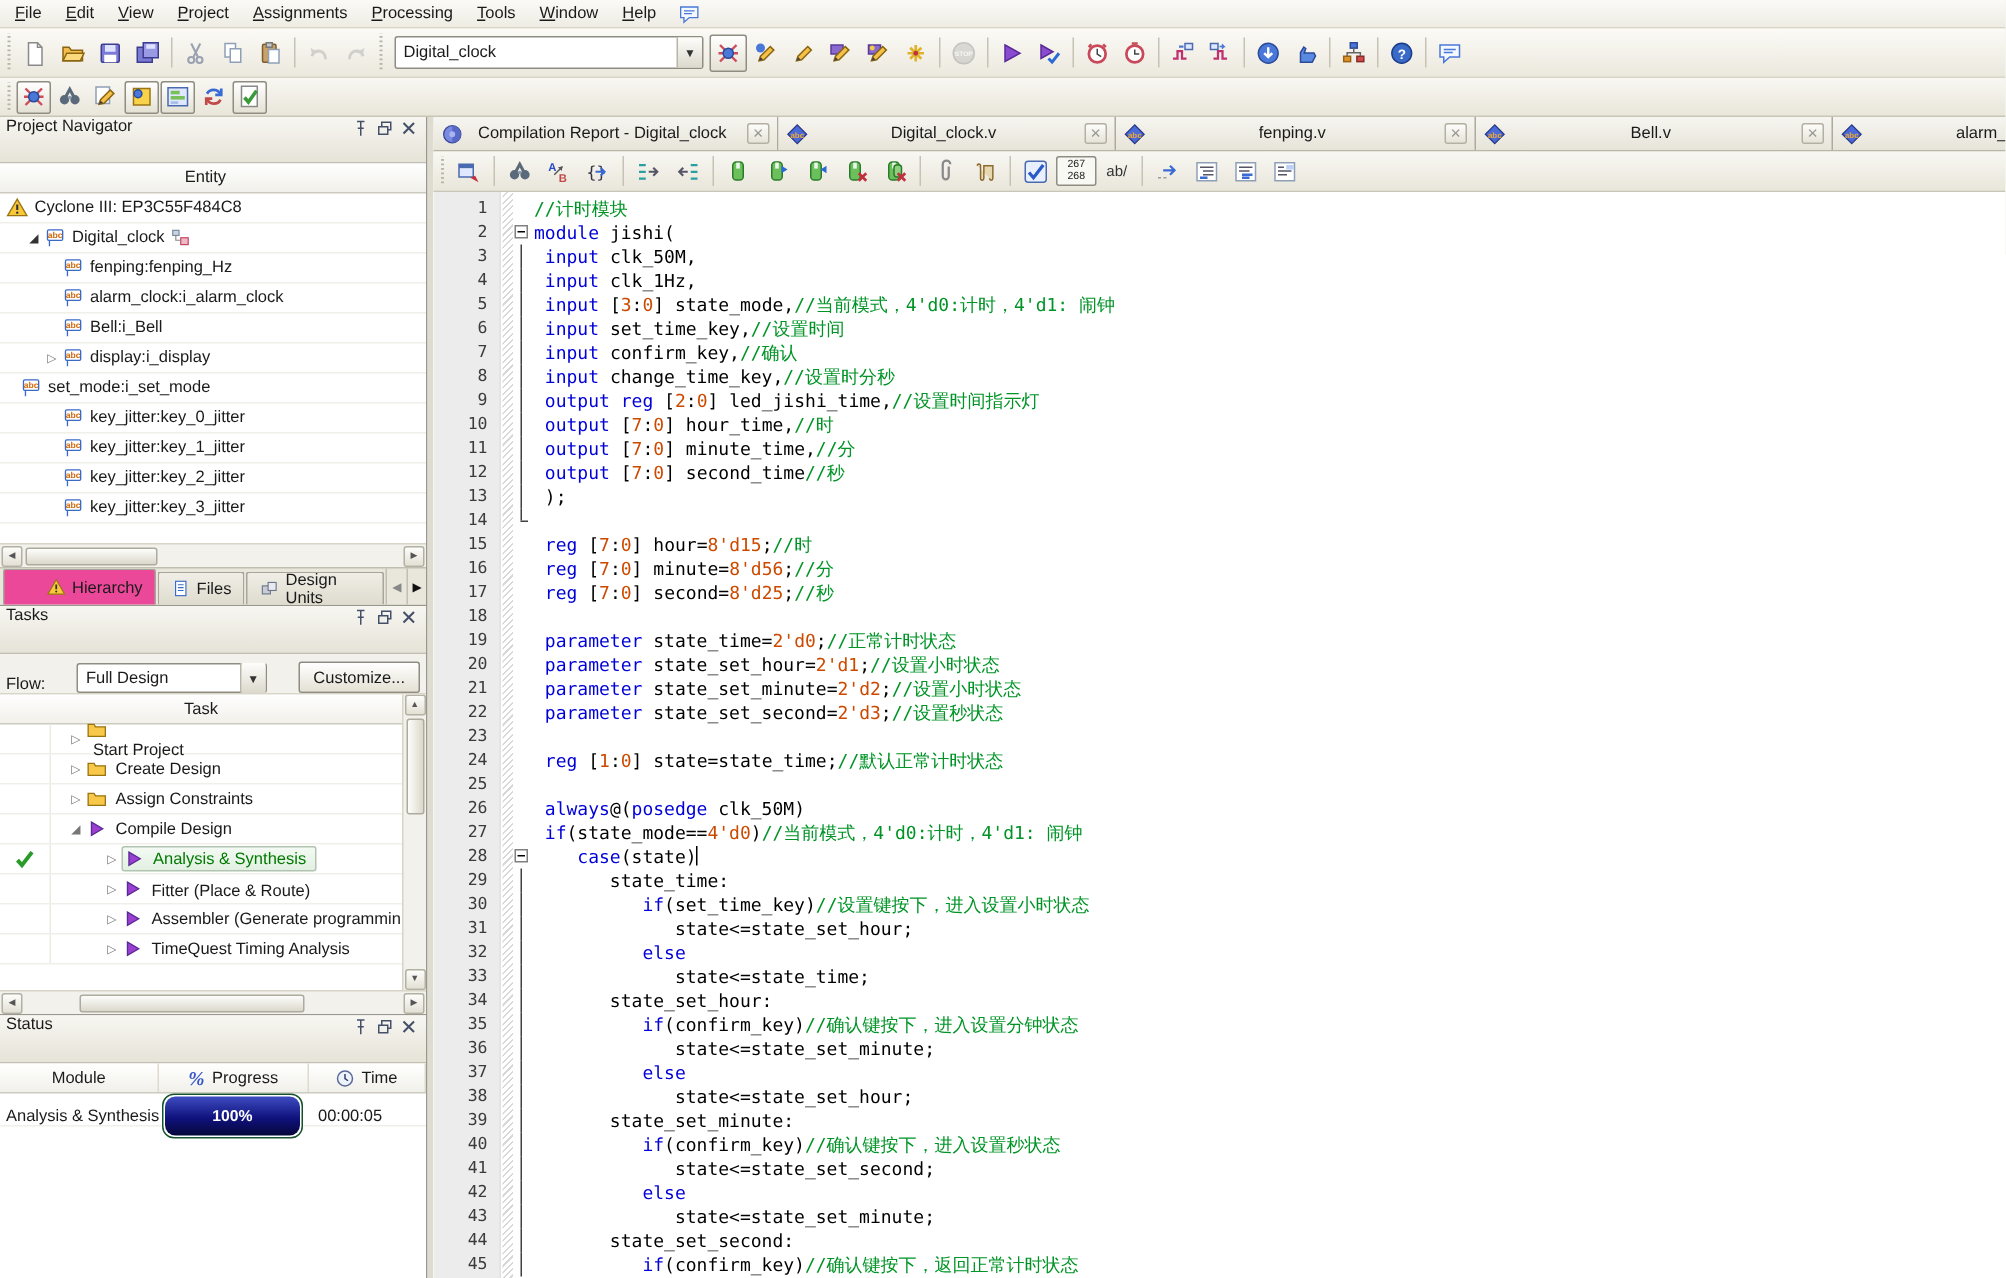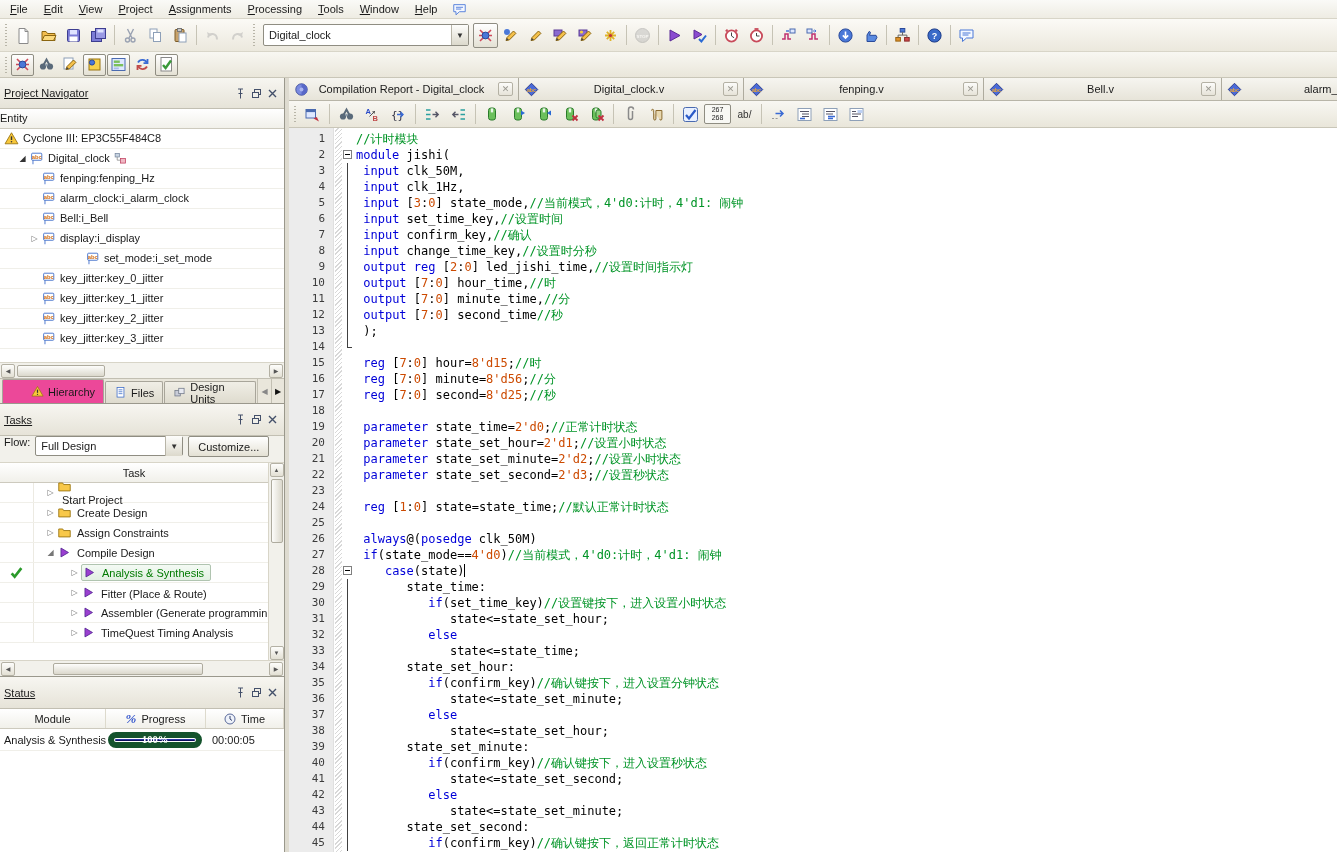--- a/index.html
+++ b/index.html
@@ -26,25 +26,25 @@
   .combo .carr { width:17px; height:20px; display:flex; align-items:center; justify-content:center; background:linear-gradient(#fdfdfb,#dcd9cc); border-left:1px solid #b8b5a8; font-size:8px; color:#333; }
 
   
   #main { display:flex; height:774px; }
   #left { width:285px; display:flex; flex-direction:column; background:#fff; border-right:1px solid #9a988c; }
   #splitter { width:4px; background:#dedbd0; }
   #editor { flex:1; display:flex; flex-direction:column; background:#fff; min-width:0; }
 
   
   .panel { display:flex; flex-direction:column; border-bottom:1px solid #9a988c; background:#fff; }
-  .ptitle { height:32px; display:flex; align-items:center; background:linear-gradient(#f7f6f1,#e6e3d8); border-bottom:1px solid #c2bfb2; padding:0 4px;text-decoration:underline; }
+  .ptitle { height:32px; display:flex; align-items:flex-start; background:linear-gradient(#f7f6f1,#e6e3d8); border-bottom:1px solid #c2bfb2; padding:0 4px; }
   .ptitle .tlabel { flex:1; }
   .pbtn { width:15px; height:14px; display:flex; align-items:center; justify-content:center; margin-left:1px; }
   .colhdr { height:20px; background:linear-gradient(#ffffff,#f1f0ea); border-bottom:1px solid #cdcabe; display:flex; align-items:center; }
-  .entity-hdr { justify-content:flex-start; padding-right:10px; }
+  .entity-hdr { justify-content:center; padding-right:10px; }
 
   
   #nav-tree { height:241px; overflow:hidden; }
   .trow { height:20px; display:flex; align-items:center; border-bottom:1px solid #f0efe9; position:relative; }
   .trow .exp { width:13px; text-align:center; font-size:8px; color:#777; flex:none; }
   .trow .exp.open { color:#333; }
   .trow .lbl { padding-left:4px; white-space:nowrap; }
   .trow.sel { background:linear-gradient(#f6f6f6,#e4e4e6); border:1px solid #b4b4bc; }
   .ticon { flex:none; display:inline-flex; }
 
@@ -58,41 +58,41 @@
 
   
   #nav-tabs { height:25px; display:flex; align-items:flex-end; background:#e9e6db; border-top:1px solid #c2bfb2; padding-left:2px; }
   .ntab { height:22px; display:flex; align-items:center; gap:4px; padding:0 8px; border:1px solid #a8a59a; border-bottom:none; background:linear-gradient(#f0eee6,#dedbce); margin-right:1px; border-radius:2px 2px 0 0; }
   .ntab.active { background:#ec4899; height:24px;padding-left:28px; }
   .ntab-arrows { margin-left:auto; display:flex; align-items:center; height:100%; border-left:1px solid #c2bfb2; }
   .ntab-arrow { width:13px; height:100%; display:flex; align-items:center; justify-content:center; font-size:8px; color:#888; }
   .ntab-arrow.dark { color:#111; border-left:1px solid #c2bfb2; }
 
   
-  #tasks-flow { height:27px; display:flex; align-items:flex-start; padding:0 4px; gap:5px; background:#f2f1eb; border-bottom:1px solid #d8d5c8; }
+  #tasks-flow { height:27px; display:flex; align-items:flex-end; padding:0 4px; gap:21px; background:#f2f1eb; border-bottom:1px solid #d8d5c8; }
   .combo.small { width:148px; height:20px; margin:0; }
   .btn { height:21px; padding:0 9px; border:1px solid #8f8d82; border-radius:2px; background:linear-gradient(#ffffff,#e4e1d4); display:flex; align-items:center; }
   #task-table { position:relative; flex:1; overflow:hidden; }
   #task-rows { margin-right:16px; }
   .krow { height:20px; display:flex; align-items:center; border-bottom:1px solid #f0efe9; }
   .krow .stat { width:34px; flex:none; display:flex; align-items:center; justify-content:center; border-right:1px solid #eceae2; align-self:stretch; }
   .krow .exp { width:13px; text-align:center; font-size:8px; color:#777; flex:none; }
   .krow .lbl { padding-left:5px; white-space:nowrap; }
   .ksel { display:flex; align-items:center; border:1px solid #b0c4b0; background:linear-gradient(#f4faf4,#e2f0e2); border-radius:2px; padding-right:6px; }
   .ksel .lbl { color:#007a00; }
   .task-hdr { display:flex; align-items:center; justify-content:center; margin-right:16px; }
 
   
   .stat-grid { display:grid; grid-template-columns:106px 100px 1fr; }
   .stat-hdr { height:20px; background:linear-gradient(#ffffff,#f1f0ea); border-bottom:1px solid #cdcabe; }
   .stat-hdr > div { display:flex; align-items:center; justify-content:center; gap:5px; border-right:1px solid #dddacd; }
   .pct { color:#3355cc; font-family:"Liberation Serif","DejaVu Serif",serif; font-style:italic; font-weight:bold; font-size:13px; }
   .stat-row { height:22px; align-items:center; border-bottom:1px solid #f0efe9; }
   .stat-row .mod { padding-left:4px; white-space:nowrap; }
-  .pbar-out { width:94px; height:16px; border:6px solid #14532d; border-radius:8px; background:#fff; padding:1px; margin-left:2px;font-family:Liberation Serif, serif; }
+  .pbar-out { width:94px; height:30px; border:1px solid #14532d; border-radius:8px; background:#fff; padding:1px; margin-left:2px; }
   .pbar-in { height:100%; border-radius:7px; display:flex; align-items:center; justify-content:center; color:#fff; font-weight:bold; font-size:10.5px; }
   .stat-row .tm { padding-left:6px; }
 
   
   #edtabs { height:23px; display:flex; background:#eceade; border-bottom:1px solid #b8b5a8; overflow:hidden; }
   .etab { flex:none; display:flex; align-items:center; height:100%; border-right:1px solid #aeab9e; background:linear-gradient(#f6f5f0,#e7e4d9); padding:0 5px; }
   .etab .elbl { flex:1; text-align:center; white-space:nowrap; overflow:hidden; }
   .etab.cut .elbl { text-align:left; padding-left:62px; }
   .eclose { width:15px; height:14px; border:1px solid #b4b1a4; border-radius:2px; background:linear-gradient(#fcfcfa,#e6e3d8); color:#9a9890; font-size:9px; line-height:12px; text-align:center; margin-left:4px; flex:none; }
 
@@ -555,21 +555,21 @@
               <span class="exp">▷</span>
               <span class="ticon" style="display: inline-flex;">
                 <svg width="15" height="15" viewBox="0 0 17 17">
                   <rect x="3" y="2.5" width="11.5" height="8" rx="1" fill="#fff" stroke="#3a6ac8"></rect>
                   <text x="8.8" y="9" font-size="6.5" text-anchor="middle" fill="#d06a10" font-family="sans-serif" font-weight="bold">abc</text>
                   <path d="M4.5 10.5V15" stroke="#3a6ac8"></path>
                 </svg>
               </span>
               <span class="lbl">display:i_display</span>
             </div>
-            <div class="trow" style=" justify-content: center;">
+            <div class="trow" style="">
               <span class="exp"></span>
               <span class="ticon" style="display: inline-flex;">
                 <svg width="15" height="15" viewBox="0 0 17 17">
                   <rect x="3" y="2.5" width="11.5" height="8" rx="1" fill="#fff" stroke="#3a6ac8"></rect>
                   <text x="8.8" y="9" font-size="6.5" text-anchor="middle" fill="#d06a10" font-family="sans-serif" font-weight="bold">abc</text>
                   <path d="M4.5 10.5V15" stroke="#3a6ac8"></path>
                 </svg>
               </span>
               <span class="lbl">set_mode:i_set_mode</span>
             </div>

